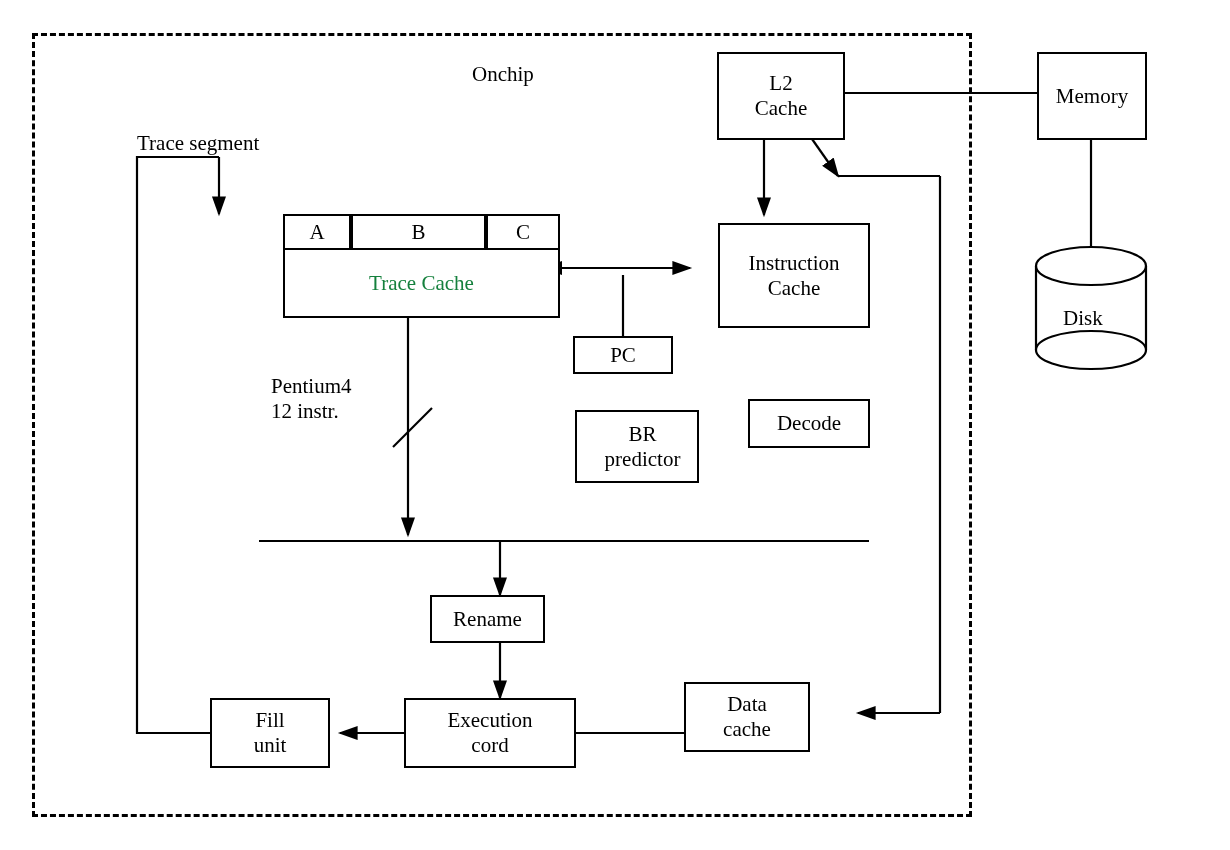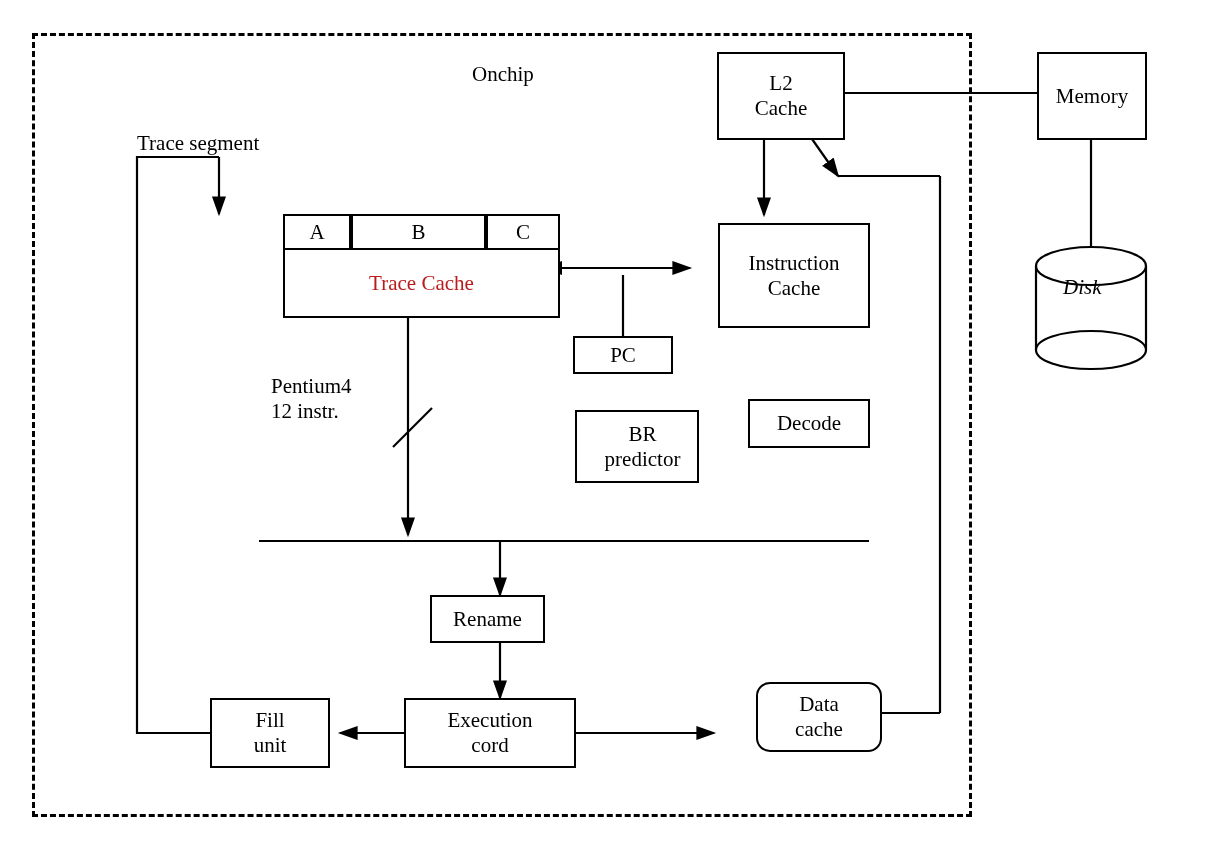--- a/index.html
+++ b/index.html
@@ -64,21 +64,21 @@
     position: absolute;
     box-sizing: border-box;
     border: 2px solid #000000;
     border-top: none;
     background: #ffffff;
     display: flex;
     align-items: center;
     justify-content: center;
     font-family: "Liberation Serif", serif;
     font-size: 21px;
-    color: #b91c1c;
+    color: #15803d;
   }
   .dashed-frame {
     position: absolute;
     box-sizing: border-box;
     border: 3px dashed #000000;
     background: transparent;
   }
 </style>
 </head>
 <body>
@@ -145,21 +145,21 @@
   <div class="box" style="left:1037px; top:52px; width:110px; height:88px;">Memory</div>
 
   <svg class="svg-layer" viewBox="0 0 1230 850" style="pointer-events:none;">
     <g stroke="#000000" stroke-width="2.2" fill="#ffffff">
       <ellipse cx="1091" cy="266" rx="55" ry="19"></ellipse>
       <path d="M 1036,266 L 1036,350"></path>
       <path d="M 1146,266 L 1146,350"></path>
       <ellipse cx="1091" cy="350" rx="55" ry="19"></ellipse>
     </g>
   </svg>
-  <div class="label" style="left:1063px; top:275px;font-style:italic;">Disk</div>
+  <div class="label" style="left:1063px; top:306px;">Disk</div>
 
   <div class="box" style="left:718px; top:215px; width:152px; height:105px;margin-top:8px;">Instruction
 Cache</div>
 
   <div class="box" style="left:573px; top:336px; width:100px; height:38px;font-family:Liberation Serif, serif;">PC</div>
 
   <div class="box" style="left:575px; top:410px; width:124px; height:73px;padding-left:11px;">BR
 predictor</div>
 
   <div class="box" style="left:748px; top:399px; width:122px; height:49px;">Decode</div>
@@ -170,16 +170,16 @@
   <div class="tc-body" style="left:283px; top:250px; width:277px; height:68px;">Trace Cache</div>
 
   <div class="box" style="left:430px; top:595px; width:115px; height:48px;">Rename</div>
 
   <div class="box" style="left:210px; top:698px; width:120px; height:70px;">Fill
 unit</div>
 
   <div class="box" style="left:404px; top:698px; width:172px; height:70px;">Execution
 cord</div>
 
-  <div class="box" style="left:756px; top:682px; width:126px; height:70px;border-radius:14px;">Data
+  <div class="box" style="left:684px; top:682px; width:126px; height:70px;">Data
 cache</div>
 
 </div>
 
 </body></html>

